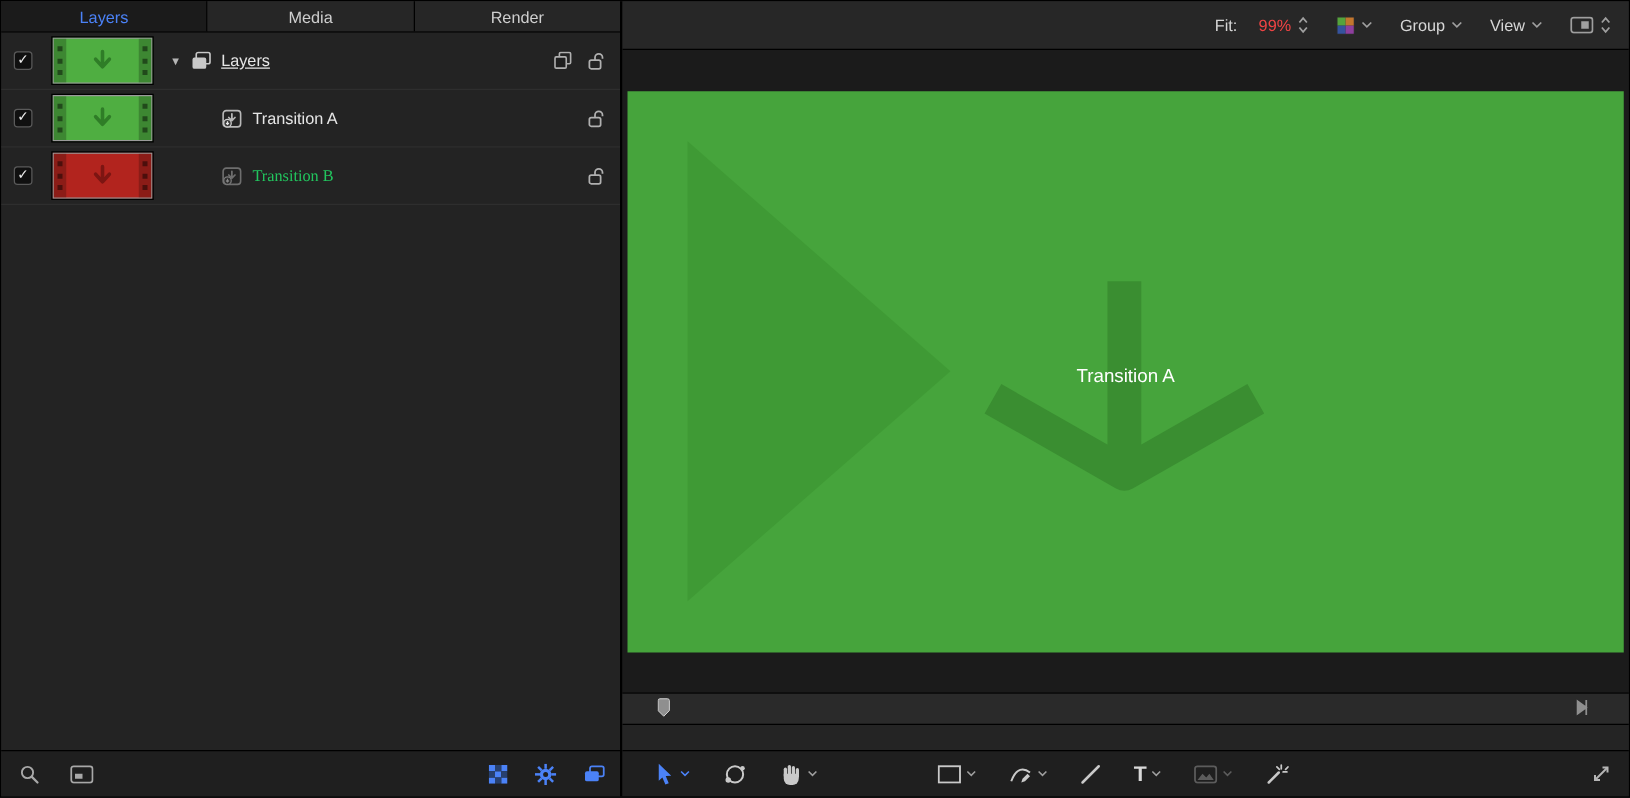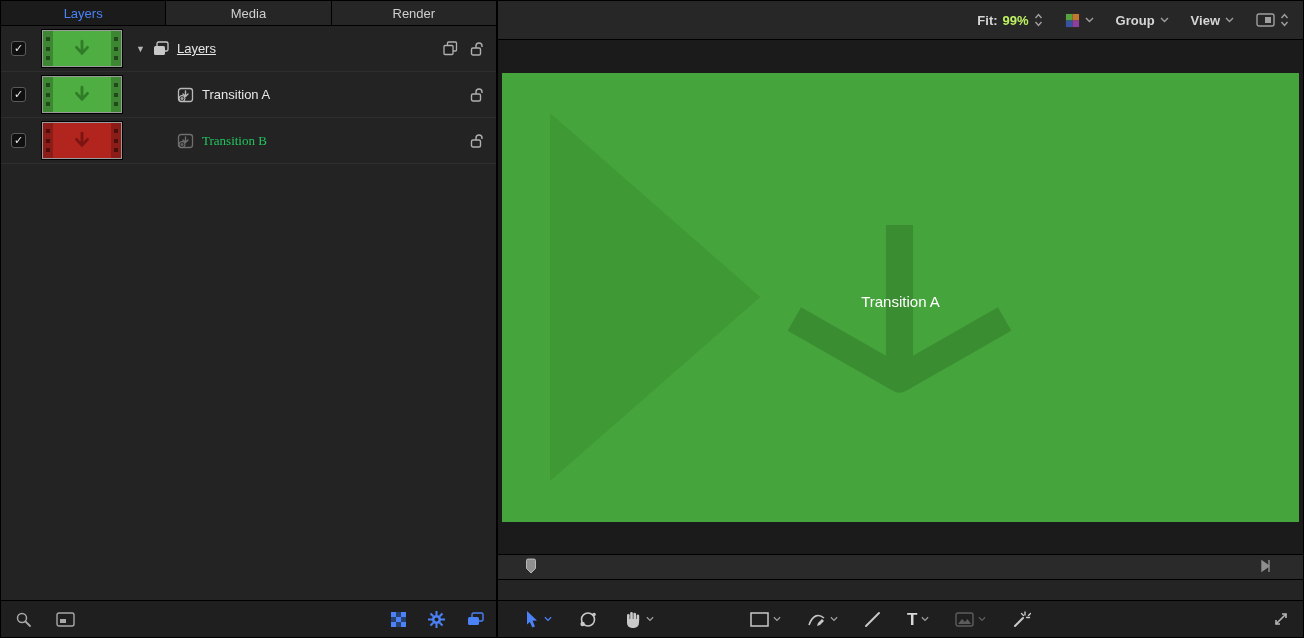--- a/index.html
+++ b/index.html
@@ -27,23 +27,23 @@
   .right-icons { position:absolute; right:12px; display:flex; gap:12px; align-items:center; }
   .icon { display:inline-flex; align-items:center; justify-content:center; }
   .dim-icon { opacity:.5; }
 
   .sidebar-footer { margin-top:auto; height:37px; border-top:1px solid #000; background:#1f1f1f; position:relative; display:flex; align-items:center; }
   .sf-left { display:flex; gap:24px; margin-left:14px; }
   .sf-right { position:absolute; right:12px; display:flex; gap:22px; align-items:center; }
 
   
   .main { flex:1; display:flex; flex-direction:column; min-width:0; }
-  .topbar { height:39px; background:#272727; border-bottom:1px solid #000; display:flex; align-items:center; justify-content:flex-end; gap:22px; padding-right:14px; font-size:13px;font-weight:bold; }
+  .topbar { height:39px; background:#272727; border-bottom:1px solid #000; display:flex; align-items:center; justify-content:flex-end; gap:22px; padding-right:14px; font-size:13px; }
   .ctrl { display:flex; align-items:center; gap:5px; color:#d6d6d6; }
-  .ctrl .muted { color:#bef264; }
+  .ctrl .muted { color:#ef4444;margin-left:12px; }
   .chev { display:inline-flex; }
 
   .viewport { flex:1; background:#1b1b1b; padding:33px 4px 0 4px; }
   .canvas { height:449px; position:relative; }
   .canvas svg { position:absolute; inset:0; width:100%; height:100%; }
   .canvas-label { position:absolute; left:50%; top:228px; transform:translate(-50%,-50%); color:#fff; font-size:15px; }
 
   .timeline { height:46px; background:#1f1f1f; border-top:1px solid #000; }
   .tl-strip { height:25px; background:#2a2a2a; border-bottom:1px solid #000; position:relative; }
   .tl-lower { height:20px; background:#242424; }

